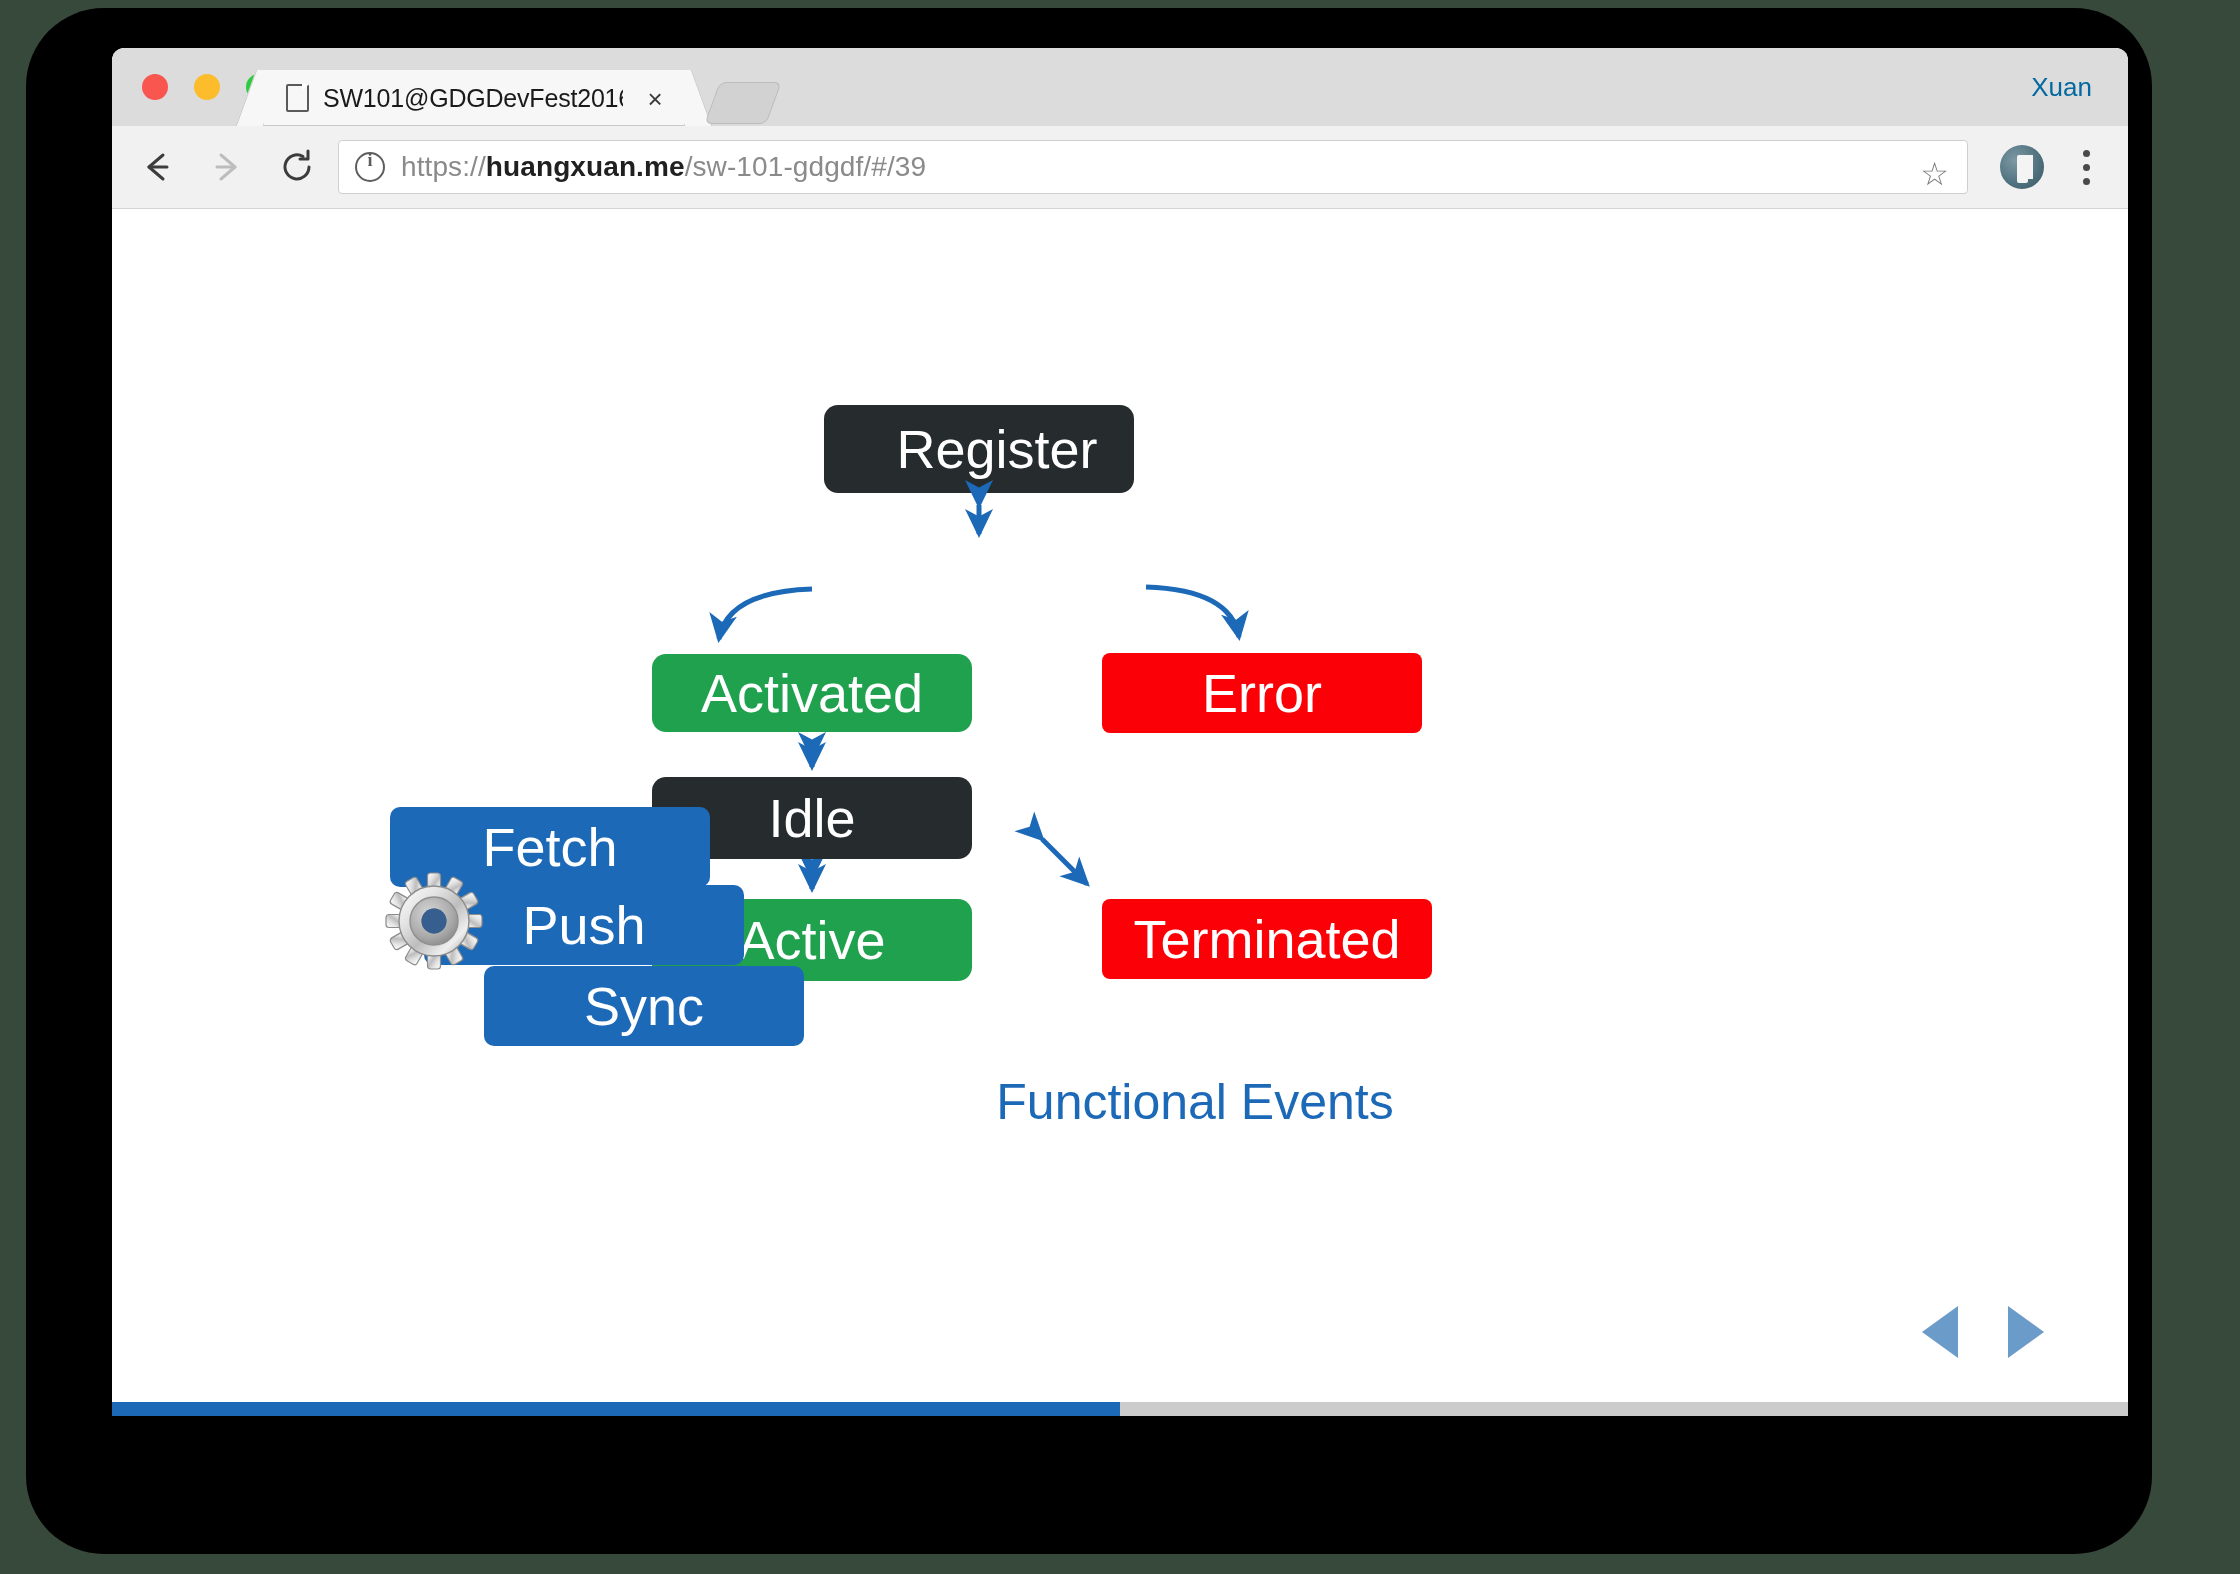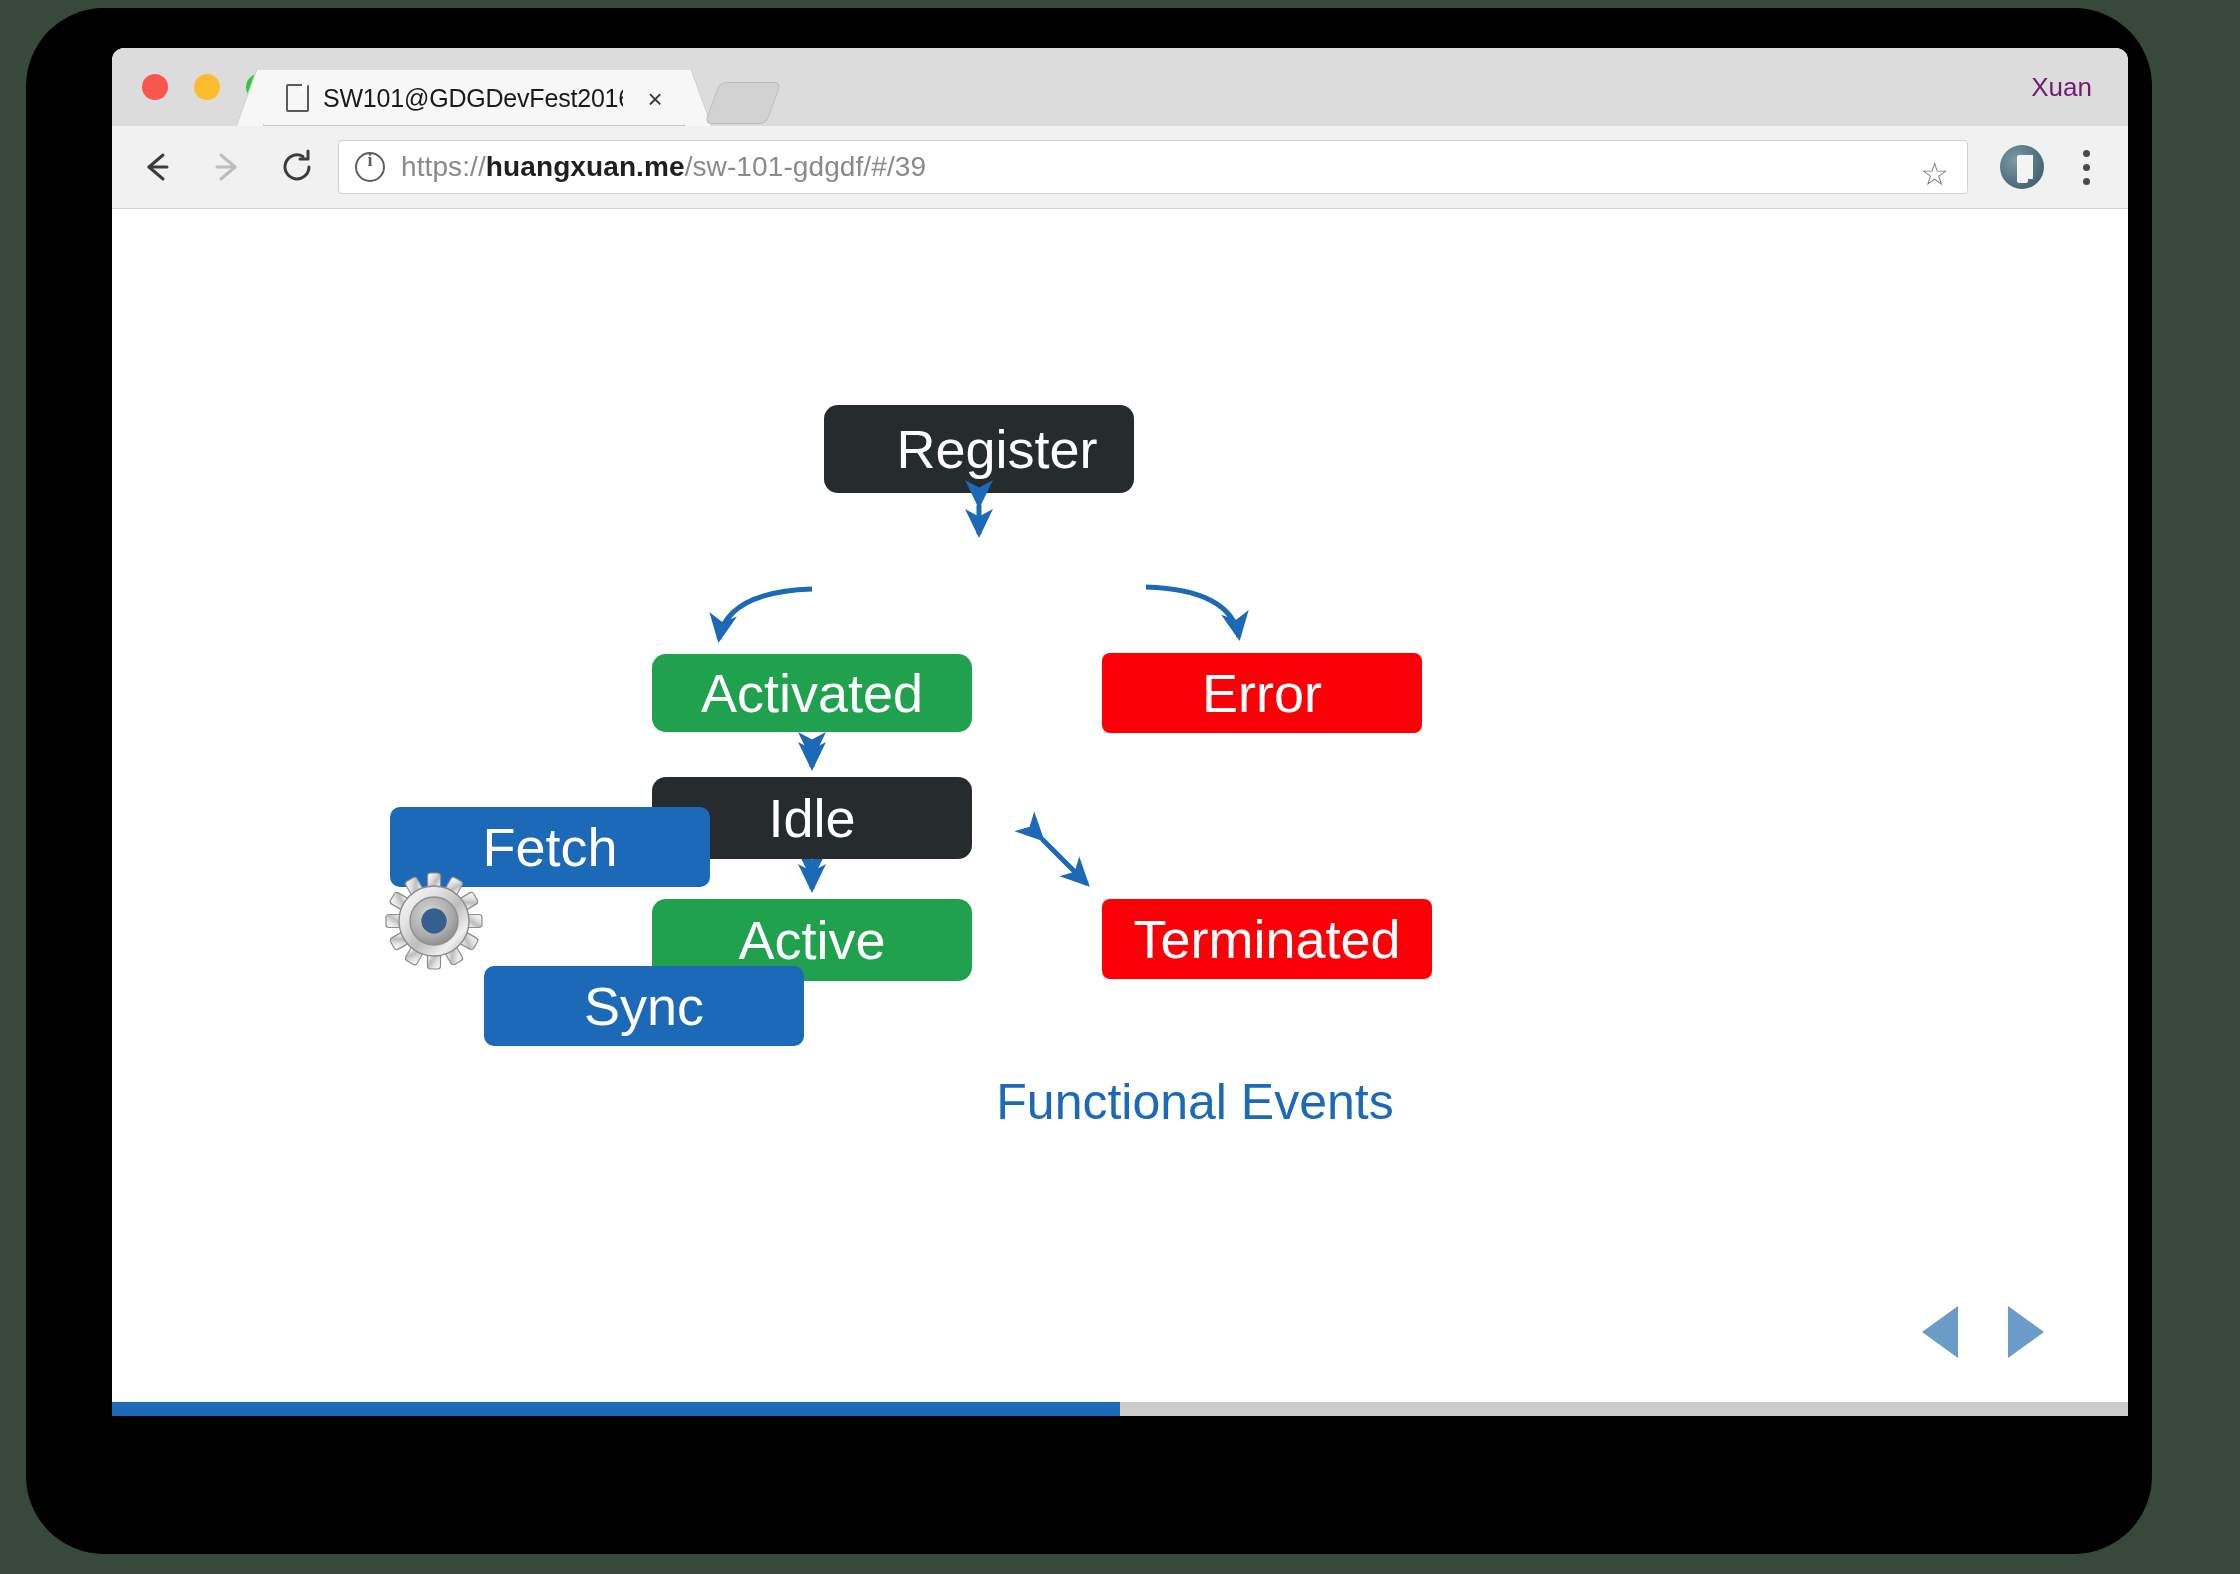--- a/index.html
+++ b/index.html
@@ -128,21 +128,21 @@
     border: 1px solid #bcbcbc;
     border-radius: 7px;
     transform: skewX(-20deg);
     cursor: pointer;
   }
   #profile-name {
     position: absolute;
     right: 36px;
     top: 24px;
     font-size: 26px;
-    color: #701a75;
+    color: #0369a1;
   }
 
   
   #toolbar {
     position: relative;
     height: 82px;
     background: #f1f1f1;
     border-bottom: 1px solid #d4d4d4;
   }
   .nav-btn {
@@ -432,20 +432,21 @@
     </svg>
 
     <div class="node dark" id="node-register">Register</div>
     <div class="node green" id="node-activated">Activated</div>
     <div class="node red" id="node-error">Error</div>
     <div class="node dark" id="node-idle">Idle</div>
     <div class="node green" id="node-active">Active</div>
     <div class="node red" id="node-terminated">Terminated</div>
 
     <div class="node blue" id="node-fetch">Fetch</div>
+    <div class="node blue" id="node-push">Push</div>
     <div class="node blue" id="node-sync">Sync</div>
 
     <svg id="gear-icon" viewBox="0 0 100 100">
       <defs>
         <linearGradient id="gmetal" x1="0" y1="0" x2="1" y2="1">
           <stop offset="0%" stop-color="#ffffff"></stop>
           <stop offset="32%" stop-color="#e2e2e2"></stop>
           <stop offset="55%" stop-color="#bdbdbd"></stop>
           <stop offset="78%" stop-color="#efefef"></stop>
           <stop offset="100%" stop-color="#9e9e9e"></stop>

